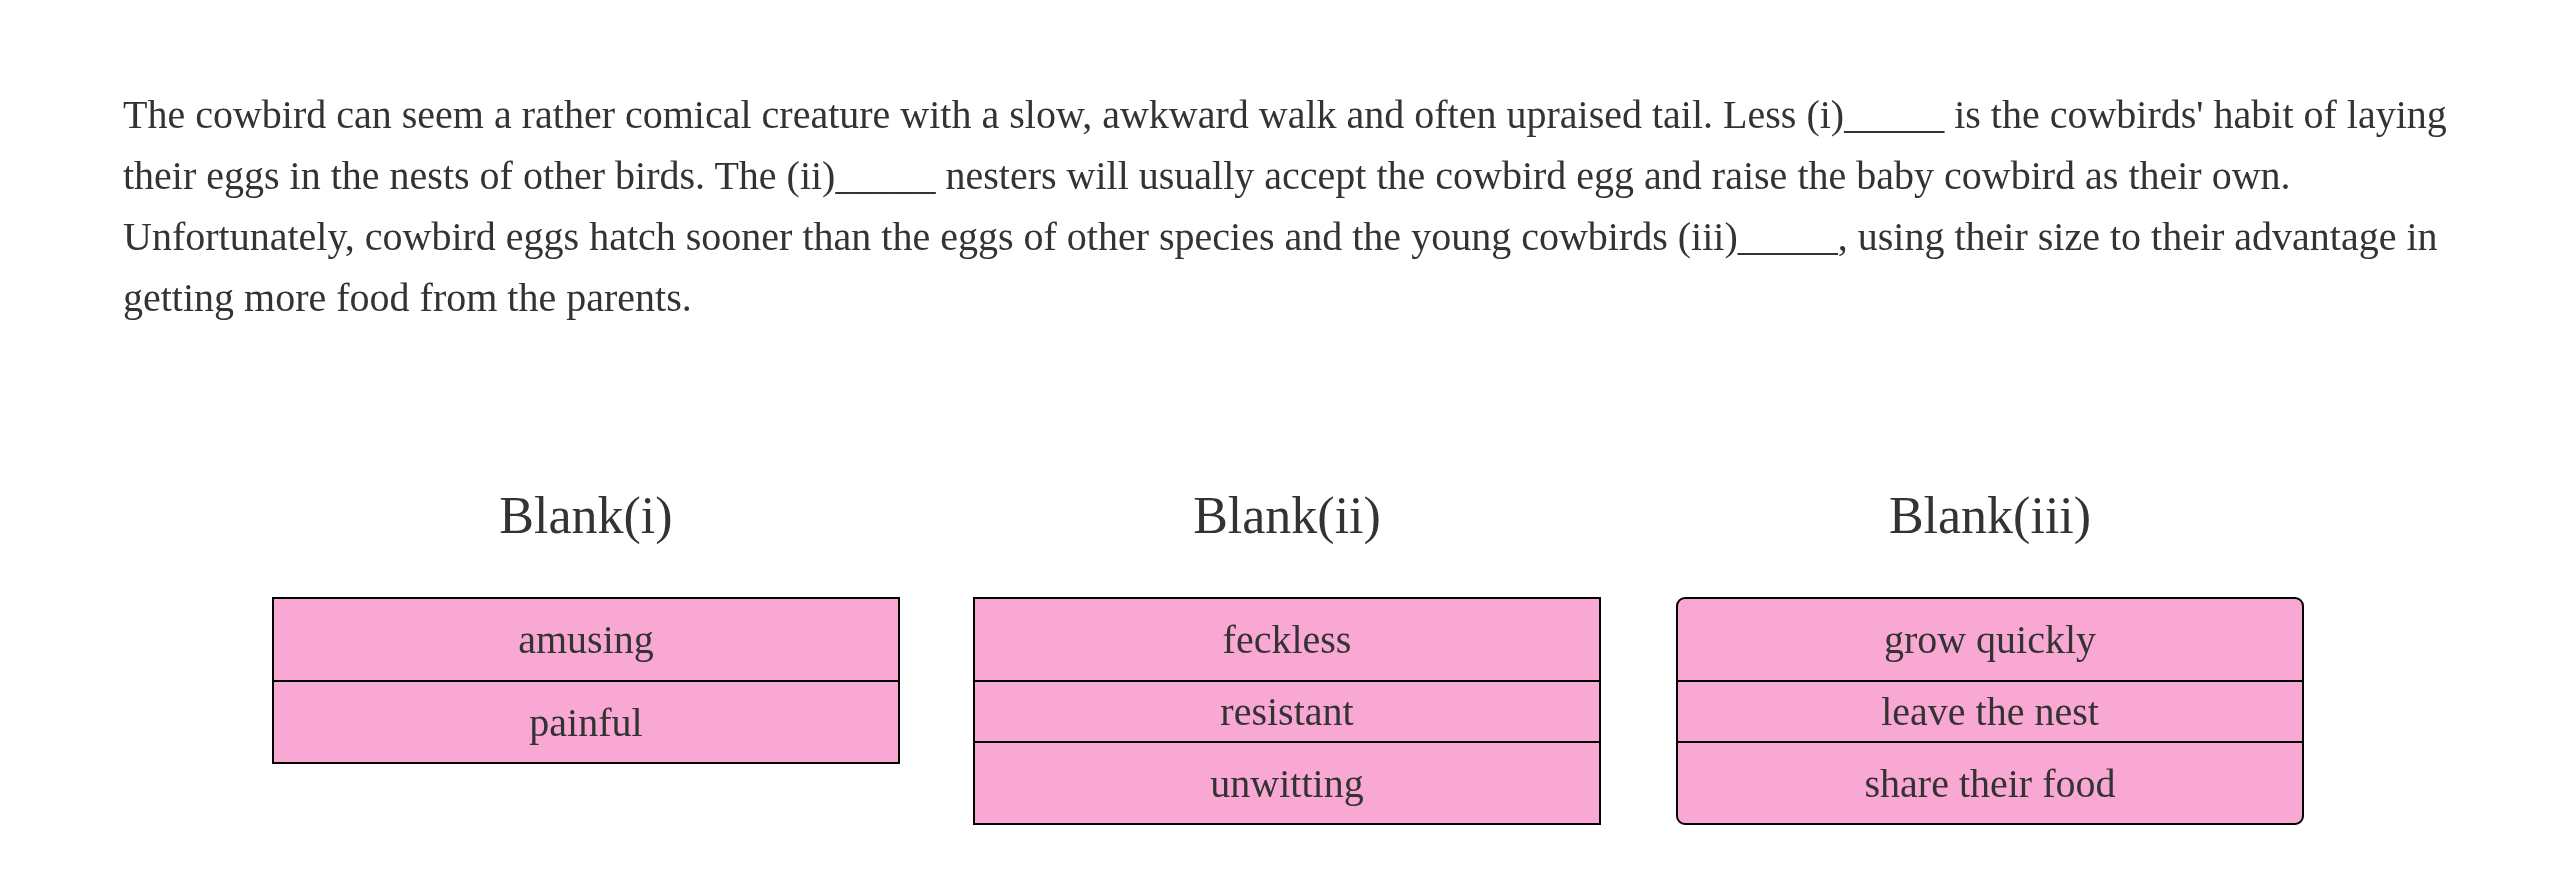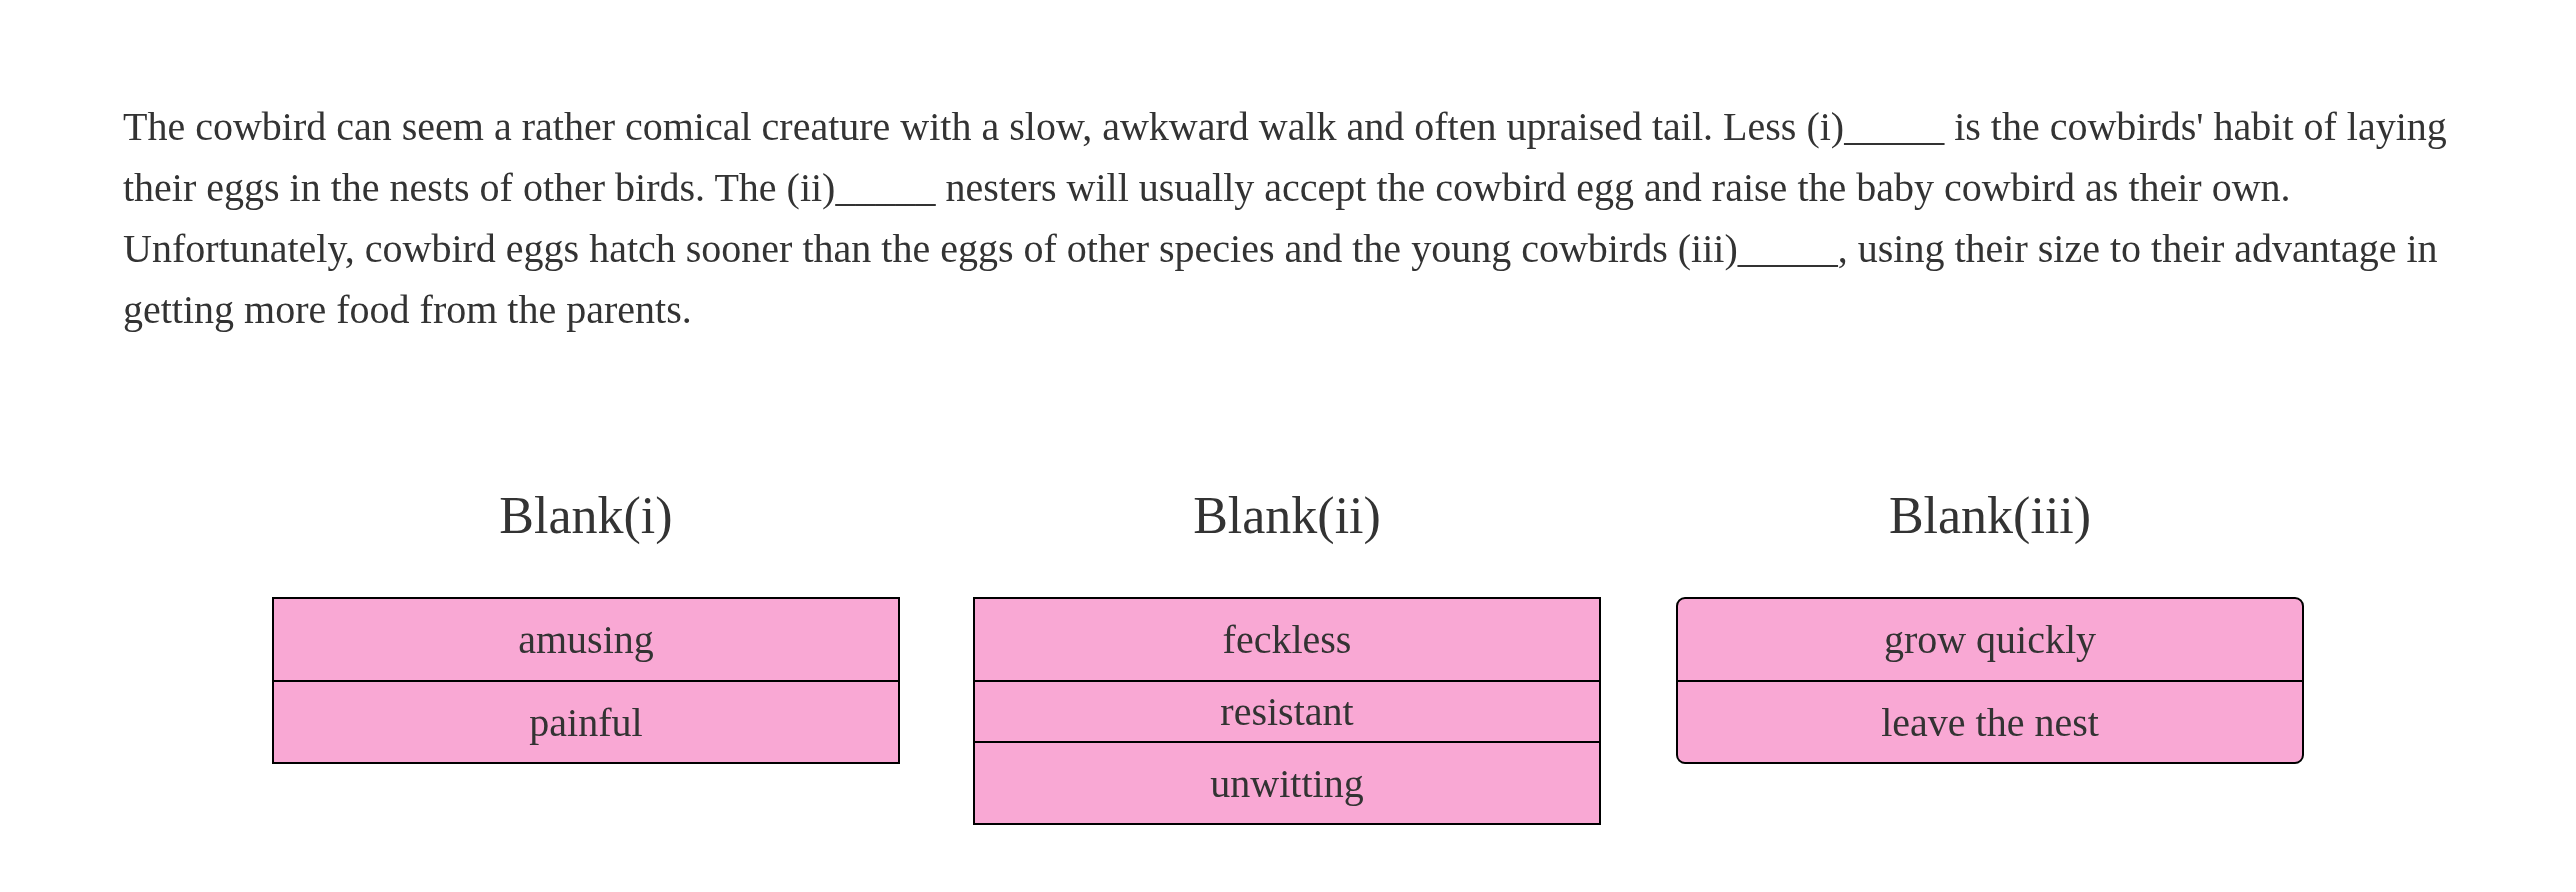--- a/index.html
+++ b/index.html
@@ -1,18 +1,18 @@
 <!DOCTYPE html>
 <html style="font-size:13px"><head>
 <meta charset="utf-8">
 <style>
   html, body { margin:0; padding:0; background:#ffffff; }
   body { width:2576px; height:893px; position:relative; overflow:hidden;
          font-family:"Liberation Serif", "DejaVu Serif", serif; color:#333333; }
-  .passage { position:absolute; left:123px; top:56px; width:2332px;
+  .passage { position:absolute; left:123px; top:44px; width:2332px;
              font-size:40px; line-height:61px; color:#333333; }
   .col { position:absolute; top:0; width:628px; }
   .col-header { position:absolute; top:483px; width:100%; text-align:center;
                 font-size:52px; line-height:65px; color:#333333; }
   .box { position:absolute; top:597px; width:628px; box-sizing:border-box;
          border:2.4px solid #000; background:#f9a8d4; }
   .opt { height:61px; box-sizing:border-box; display:flex; align-items:center;
          justify-content:center; font-size:40px; color:#333333; cursor:pointer;
          border-top:2.4px solid #000; }
   .opt:first-child { border-top:none; height:81px; }
@@ -38,15 +38,16 @@
     <div class="opt">resistant</div>
     <div class="opt">unwitting</div>
   </div>
 </div>
 
 <div class="col" style="left:1676px;">
   <div class="col-header">Blank(iii)</div>
   <div class="box" style="left:0;border-radius:9px;">
     <div class="opt">grow quickly</div>
     <div class="opt">leave the nest</div>
+    <div class="opt">share their food</div>
   </div>
 </div>
 
 
 </body></html>

